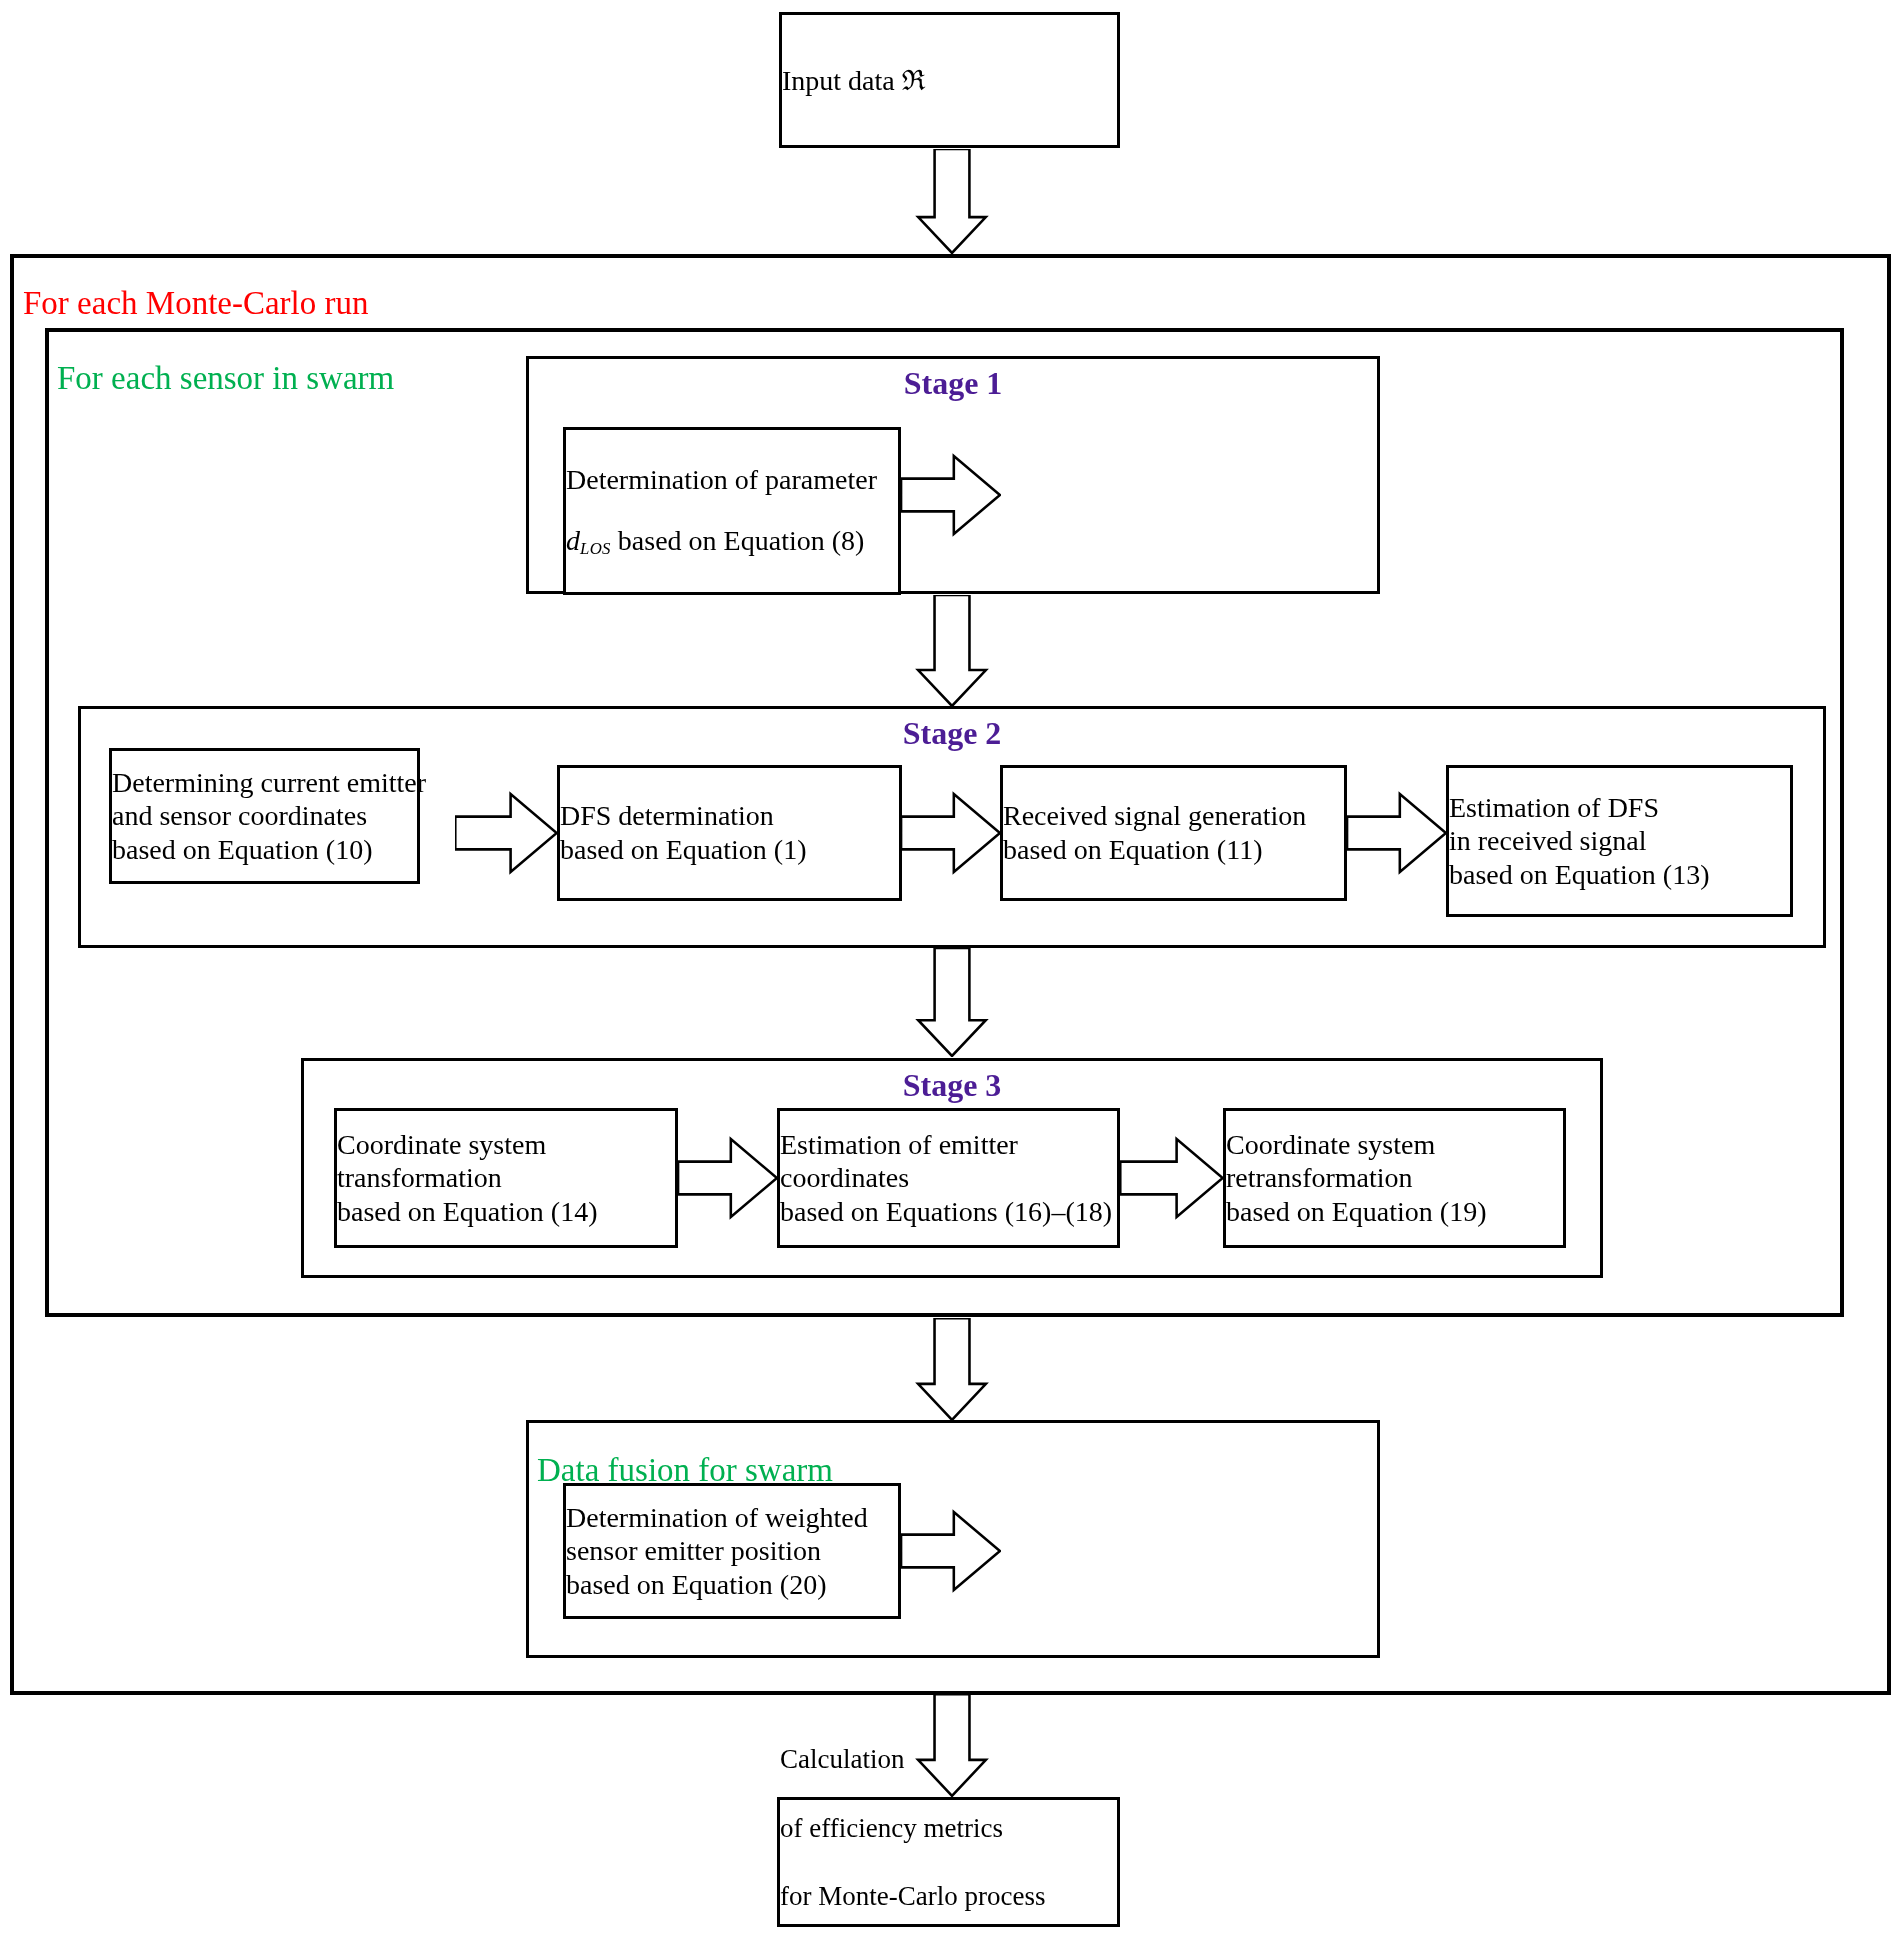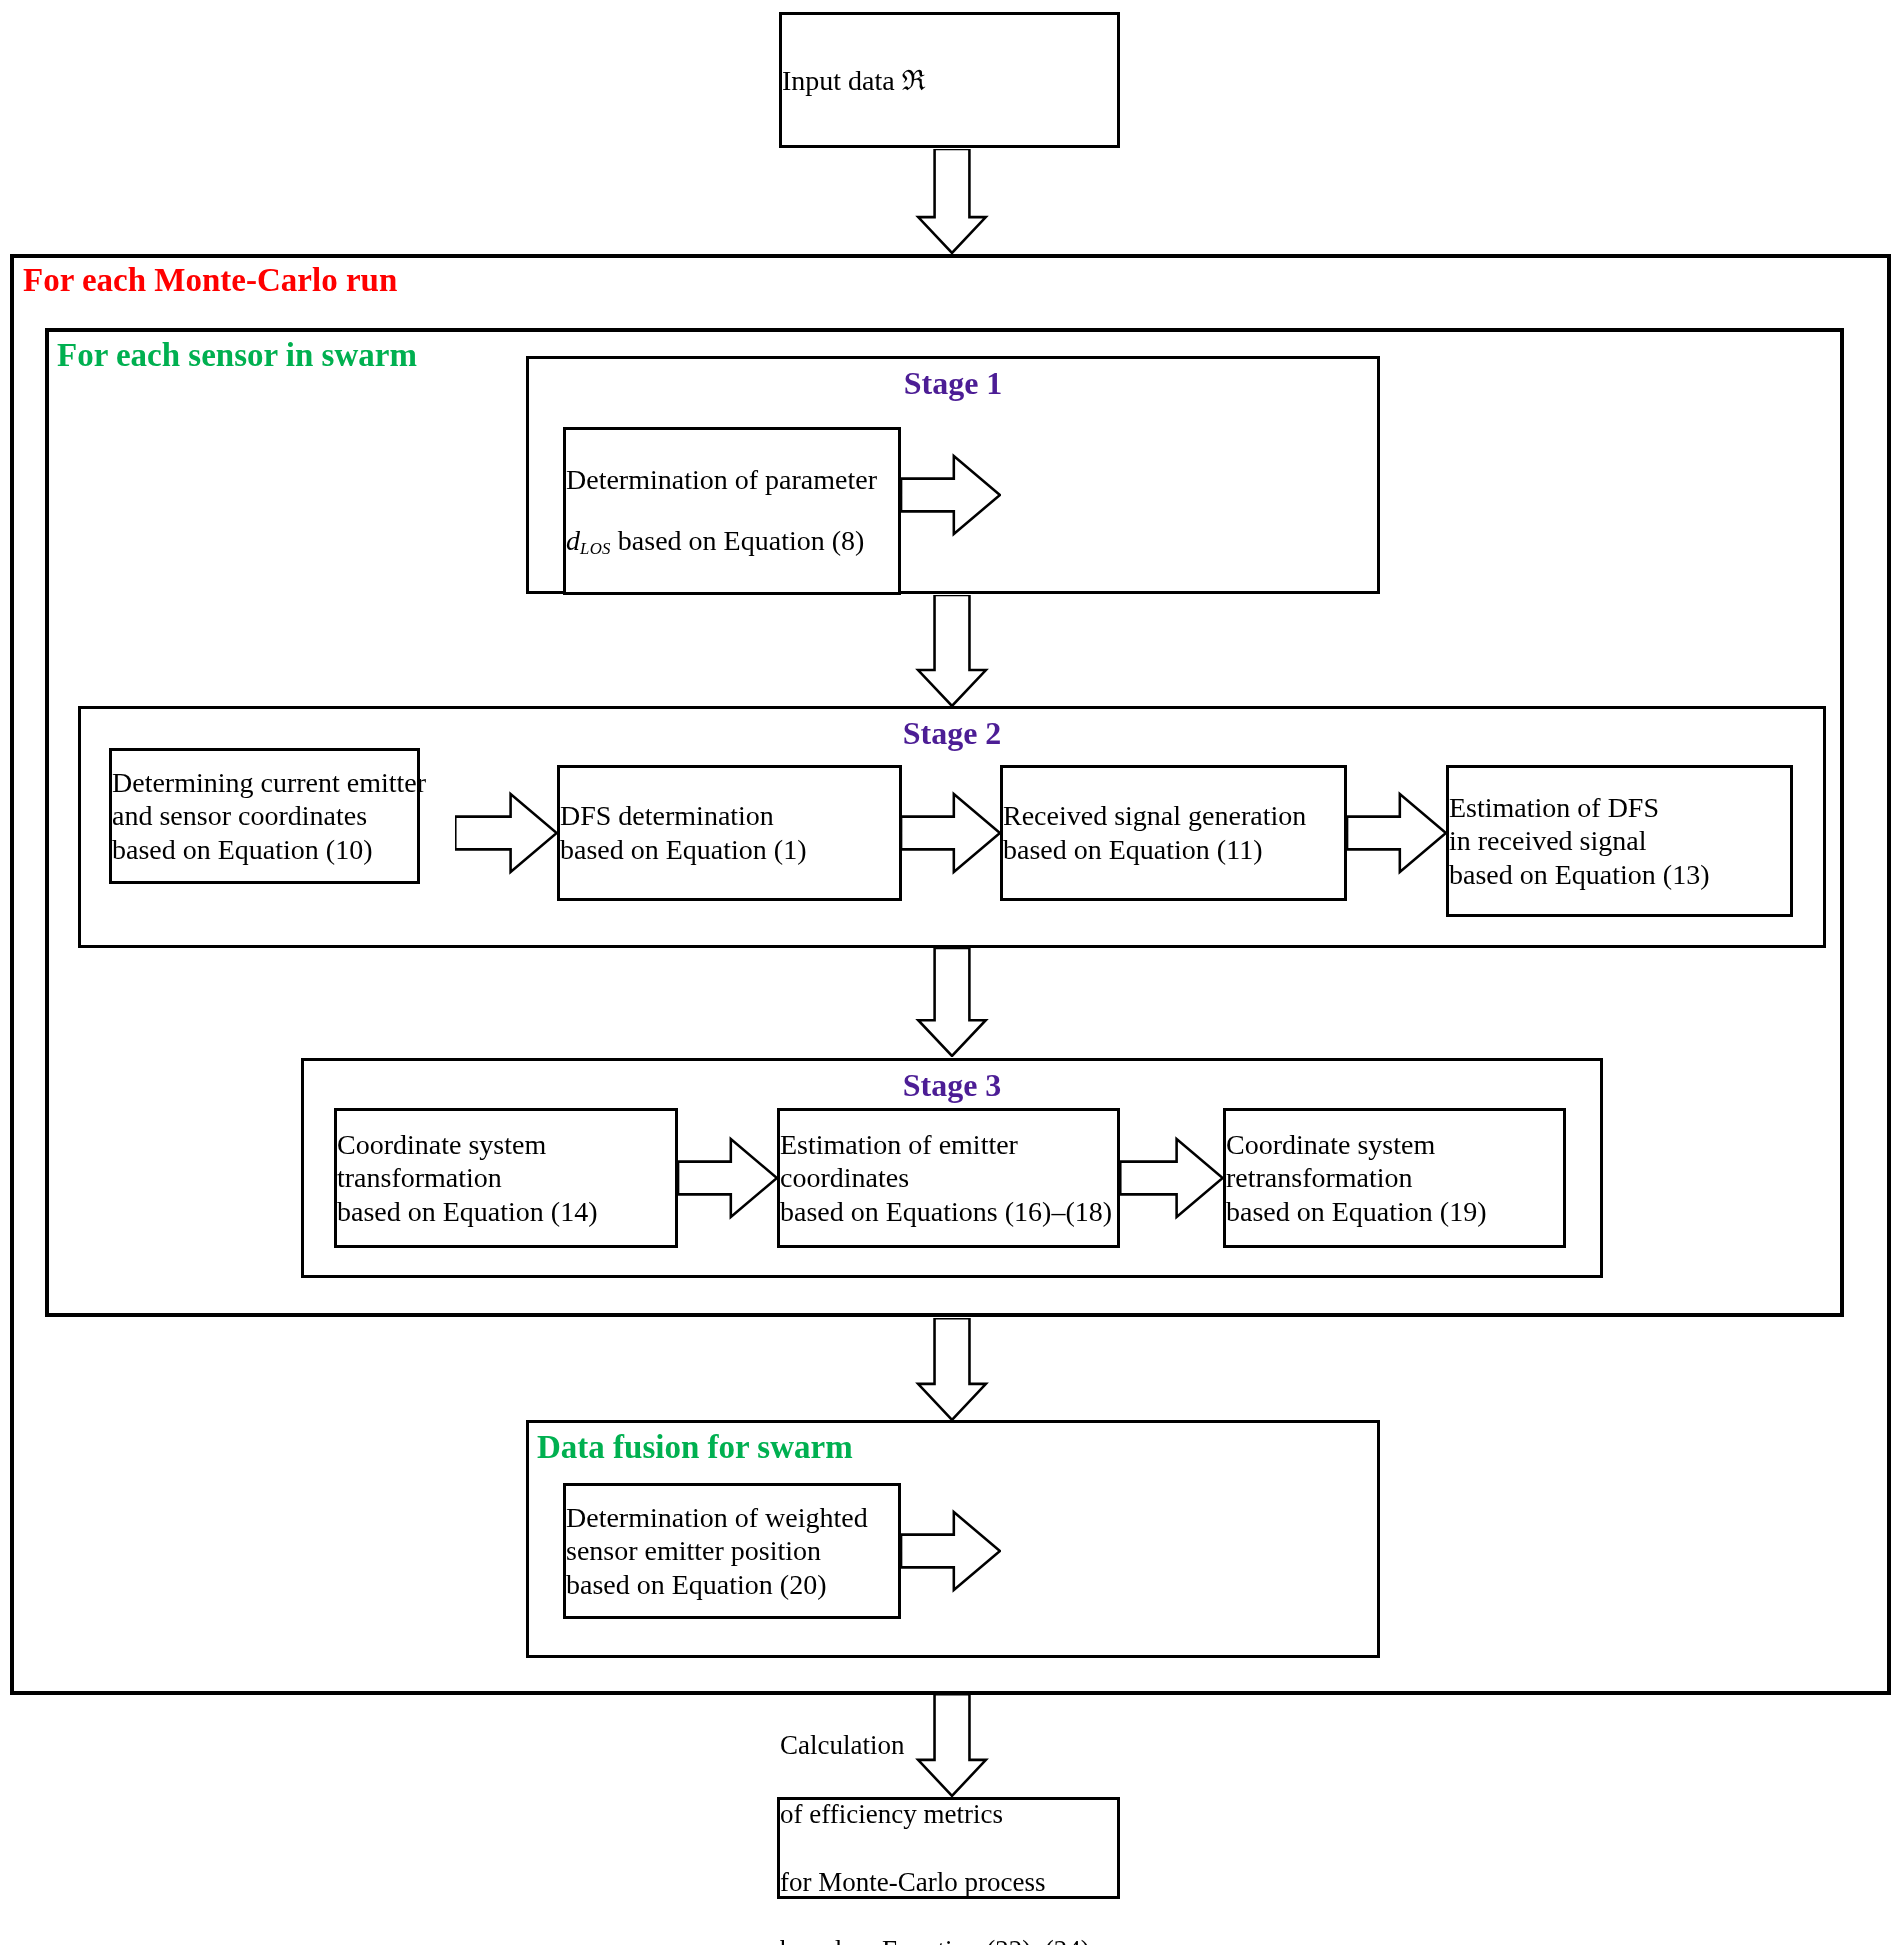--- a/index.html
+++ b/index.html
@@ -22,21 +22,21 @@
   }
   .wbox .ln{display:block;white-space:nowrap;}
   .cbox{position:absolute;background:transparent;border:3.1px solid #000000;}
   .loopbox{border-width:4.1px;}
   .stage-title{
     position:absolute;left:0;top:6.2px;width:100%;
     text-align:center;font-weight:bold;font-size:32px;
     color:#4c1d95;
   }
   .loop-label{
-    position:absolute;font-weight:bold;font-size:33px;white-space:nowrap;
+    position:absolute;font-weight:normal;font-size:33px;white-space:nowrap;margin-top:23px;
   }
   .red{color:#FF0000;}
   .green{color:#00B050;}
   .arrow{position:absolute;}
   sub.los{font-size:0.60em;font-style:italic;vertical-align:-0.25em;letter-spacing:0.02em;}
   i.dvar{font-style:italic;}
   .small{font-size:27px;}
 </style>
 </head>
 <body>
@@ -162,21 +162,21 @@
 
   <svg class="arrow" style="left:901px;top:1509px;" width="100" height="84" viewBox="0 0 195 164">
     <polygon points="0,50 103,50 103,6 193,82 103,158 103,114 0,114" fill="#ffffff" stroke="#000000" stroke-width="5"></polygon>
   </svg>
 
 
   <svg class="arrow" style="left:915px;top:1694px;" width="74" height="103" viewBox="0 0 144 200">
     <polygon points="38,0 38,128 6,128 72,198 138,128 106,128 106,0" fill="#ffffff" stroke="#000000" stroke-width="5"></polygon>
   </svg>
 
-  <div class="wbox small" style="left:777px;top:1797px;width:343px;height:102px;gap:36px;">
+  <div class="wbox small" style="left:777px;top:1797px;width:343px;height:130px;gap:36px;">
     <span class="ln">Calculation</span>
     <span class="ln">of efficiency metrics</span>
     <span class="ln">for Monte-Carlo process</span>
     <span class="ln">based on Equation (22)–(24)</span>
   </div>
 
 </div>
 
 
 </body></html>

